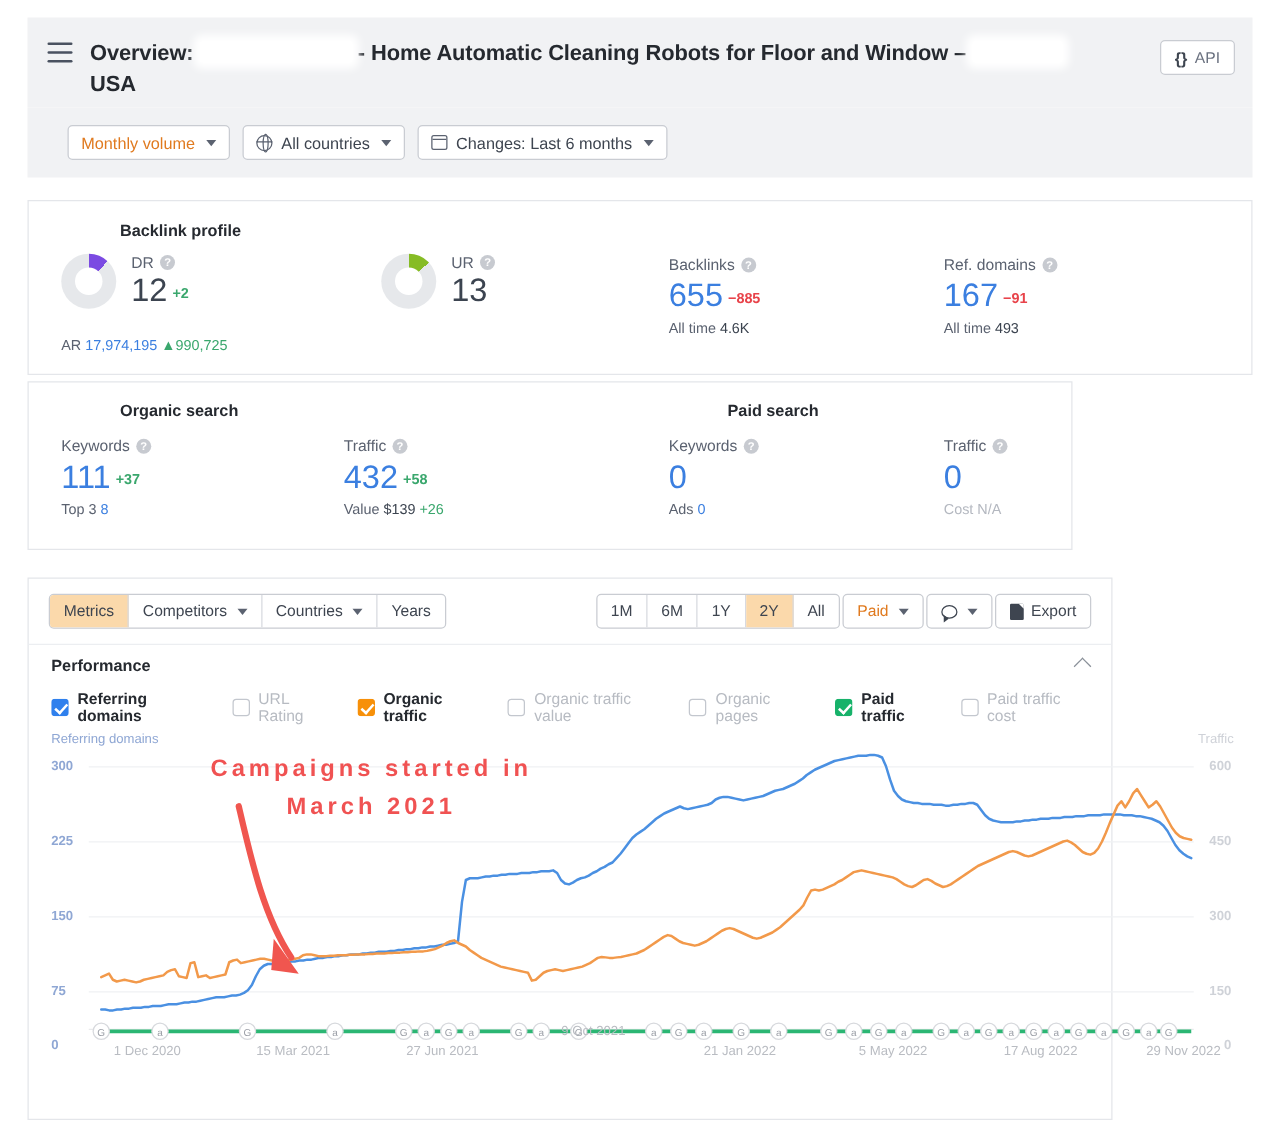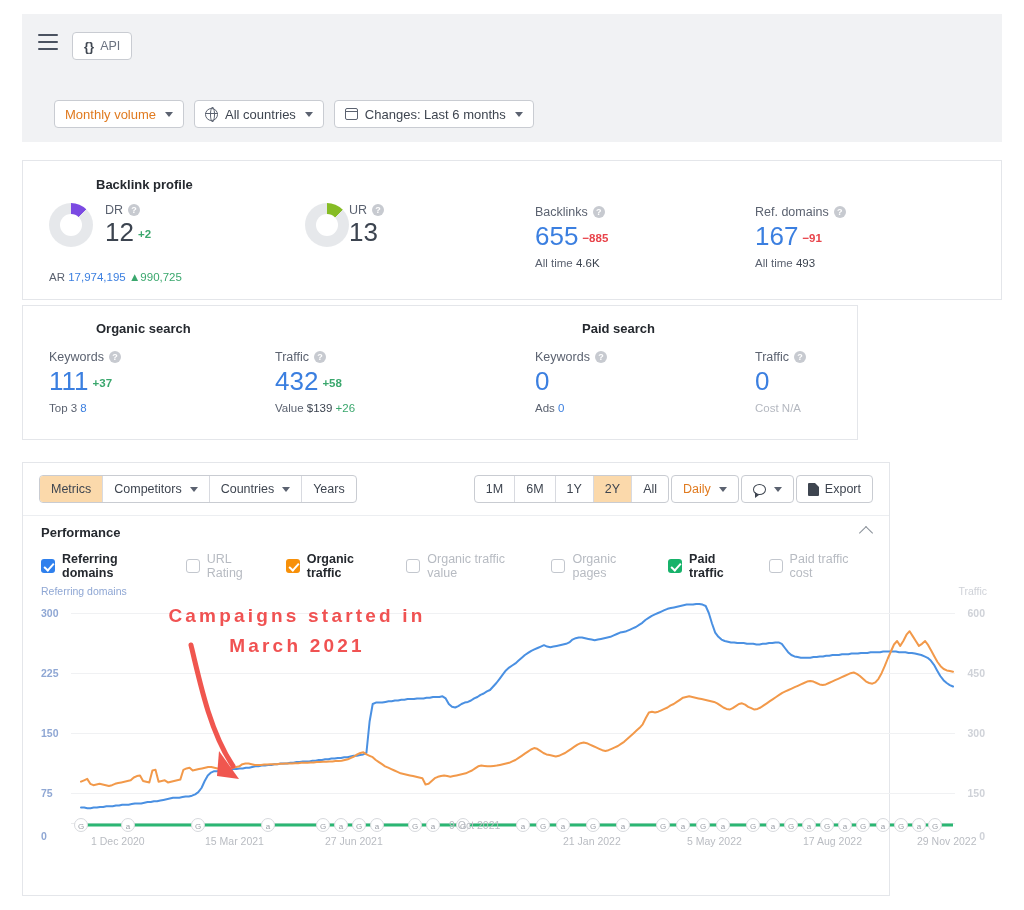--- a/index.html
+++ b/index.html
@@ -124,20 +124,28 @@
 <body>
 
 <div class="page">
 
   <div class="header">
     <div class="hamburger">
       <span></span>
         <span></span>
         <span></span>
     </div>
+    <div class="title-wrap">
+      <span>Overview:</span>
+      <span class="redact a"></span>
+      <span>- Home Automatic Cleaning Robots for Floor and Window –</span>
+      <span class="redact b"></span>
+      <br>
+      <span>USA</span>
+    </div>
     <div class="api-btn">
       <span class="braces">{}</span>
       <span>API</span>
     </div>
   </div>
 
   <div class="filterbar">
     <div class="pill orange-text">
       <span>Monthly volume</span>
       <span class="caret"></span>
@@ -168,21 +176,21 @@
           <span class="metric-value grey">12</span><span class="delta up">+2</span>
         </div>
       </div>
     </div>
     <div class="ar-line" style="position:absolute;left:26px;top:110px;">
       <span>AR</span>
       <span class="num">17,974,195</span>
       <span class="up">▲990,725</span>
     </div>
 
-    <div class="mcol" style="position:absolute;left:282px;top:42px;display:flex;">
+    <div class="mcol" style="position:absolute;left:282px;top:42px;display:flex;gap:12px;">
       <div class="donut" style="background: conic-gradient(#86bc25 0 13%, #e6e8eb 13% 100%);"></div>
       <div>
         <div class="metric-label">
           <span>UR</span>
           <span class="qmark">?</span>
         </div>
         <div class="metric-value grey">13</div>
       </div>
     </div>
 
@@ -310,21 +318,21 @@
             </div>
           <div class="active">
               <span>2Y</span>
             </div>
           <div>
               <span>All</span>
             </div>
         </div>
         <div class="btn-group">
           <div>
-            <span class="pill-text" style="color:#e07a1f;">Daily</span>
+            <span class="pill-text" style="color:#e07a1f;">Paid</span>
             <span class="caret"></span>
           </div>
         </div>
         <div class="btn-group">
           <div>
             <span class="speech"></span>
             <span class="caret"></span>
           </div>
         </div>
         <div class="btn-group">

